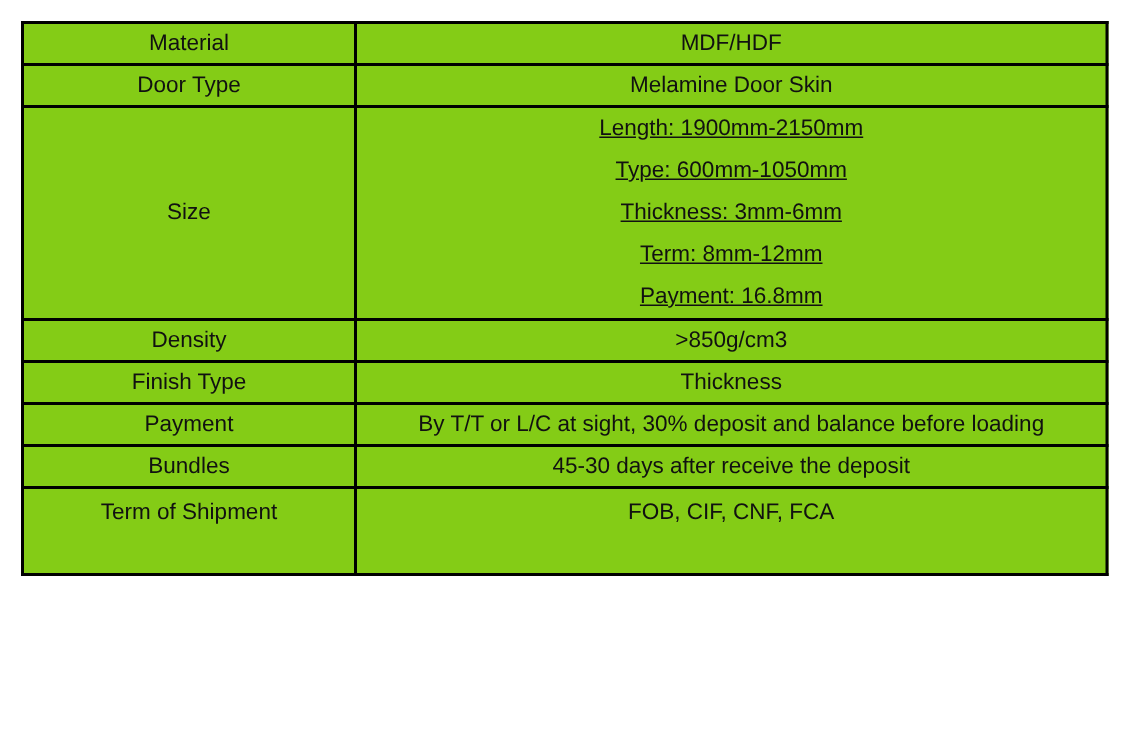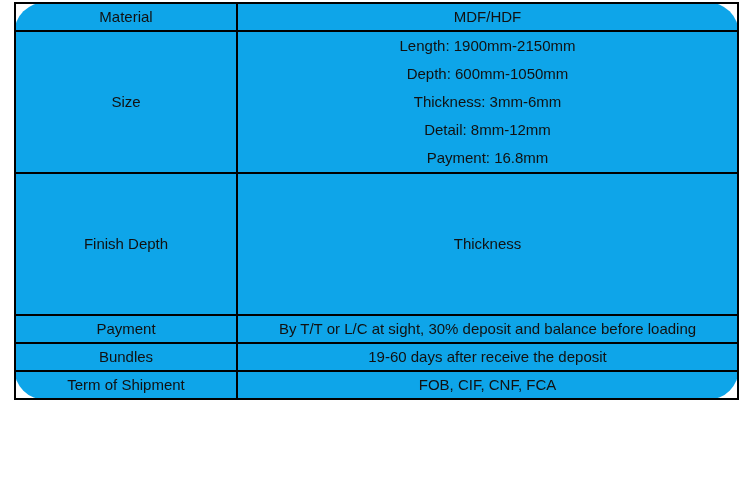--- a/index.html
+++ b/index.html
@@ -11,43 +11,43 @@
     position: relative;
     width: 750px;
     height: 492px;
     background: #ffffff;
     font-family: "Liberation Sans", sans-serif;
     color: #111111;
   }
   table.spec-table {
     position: absolute;
     left: 14px;
-    top: 2px;
+    top: 14px;
     width: 723px;
     border-collapse: collapse;
     table-layout: fixed;
-    background: #0ea5e9;
-    border-radius: 32px;
+    background: #84cc16;
   }
   table.spec-table col.col-label { width: 222px; }
   table.spec-table col.col-value { width: 501px; }
   table.spec-table td {
     border: 2px solid #000000;
     font-size: 15px;
     line-height: 26px;
     color: #111111;
     text-align: center;
     vertical-align: middle;
     padding: 0 8px;
     height: 25px;
     overflow: hidden;
   }
   table.spec-table td .line {
     line-height: 28px;
     text-align: center;
+    text-decoration: underline;
   }
   
   table.spec-table tr:nth-child(8) td {
     vertical-align: top;
     padding-top: 3px;
     padding-bottom: 3px;
     height: 50px;
   }
   table.spec-table tr:nth-child(8) td.cell-value {
     text-align: center;
@@ -70,40 +70,48 @@
     <colgroup>
       <col class="col-label">
       <col class="col-value">
     </colgroup>
     <tbody id="spec-rows">
         <tr>
           <td class="cell-label">Material</td>
           <td class="cell-value">MDF/HDF</td>
         </tr>
         <tr>
+          <td class="cell-label">Door Type</td>
+          <td class="cell-value">Melamine Door Skin</td>
+        </tr>
+        <tr>
           <td class="cell-label">Size</td>
           <td class="cell-value">
             <div class="line">Length: 1900mm-2150mm</div>
-            <div class="line">Depth: 600mm-1050mm</div>
+            <div class="line">Type: 600mm-1050mm</div>
             <div class="line">Thickness: 3mm-6mm</div>
-            <div class="line">Detail: 8mm-12mm</div>
+            <div class="line">Term: 8mm-12mm</div>
             <div class="line">Payment: 16.8mm</div>
           </td>
         </tr>
         <tr>
-          <td class="cell-label">Finish Depth</td>
+          <td class="cell-label">Density</td>
+          <td class="cell-value">&gt;850g/cm3</td>
+        </tr>
+        <tr>
+          <td class="cell-label">Finish Type</td>
           <td class="cell-value">Thickness</td>
         </tr>
         <tr>
           <td class="cell-label">Payment</td>
           <td class="cell-value">By T/T or L/C at sight, 30% deposit and balance before loading</td>
         </tr>
         <tr>
           <td class="cell-label">Bundles</td>
-          <td class="cell-value">19-60 days after receive the deposit</td>
+          <td class="cell-value">45-30 days after receive the deposit</td>
         </tr>
         <tr>
           <td class="cell-label">Term of Shipment</td>
           <td class="cell-value">FOB, CIF, CNF, FCA</td>
         </tr>
       </tbody>
   </table>
 </div>
 
 </body></html>

